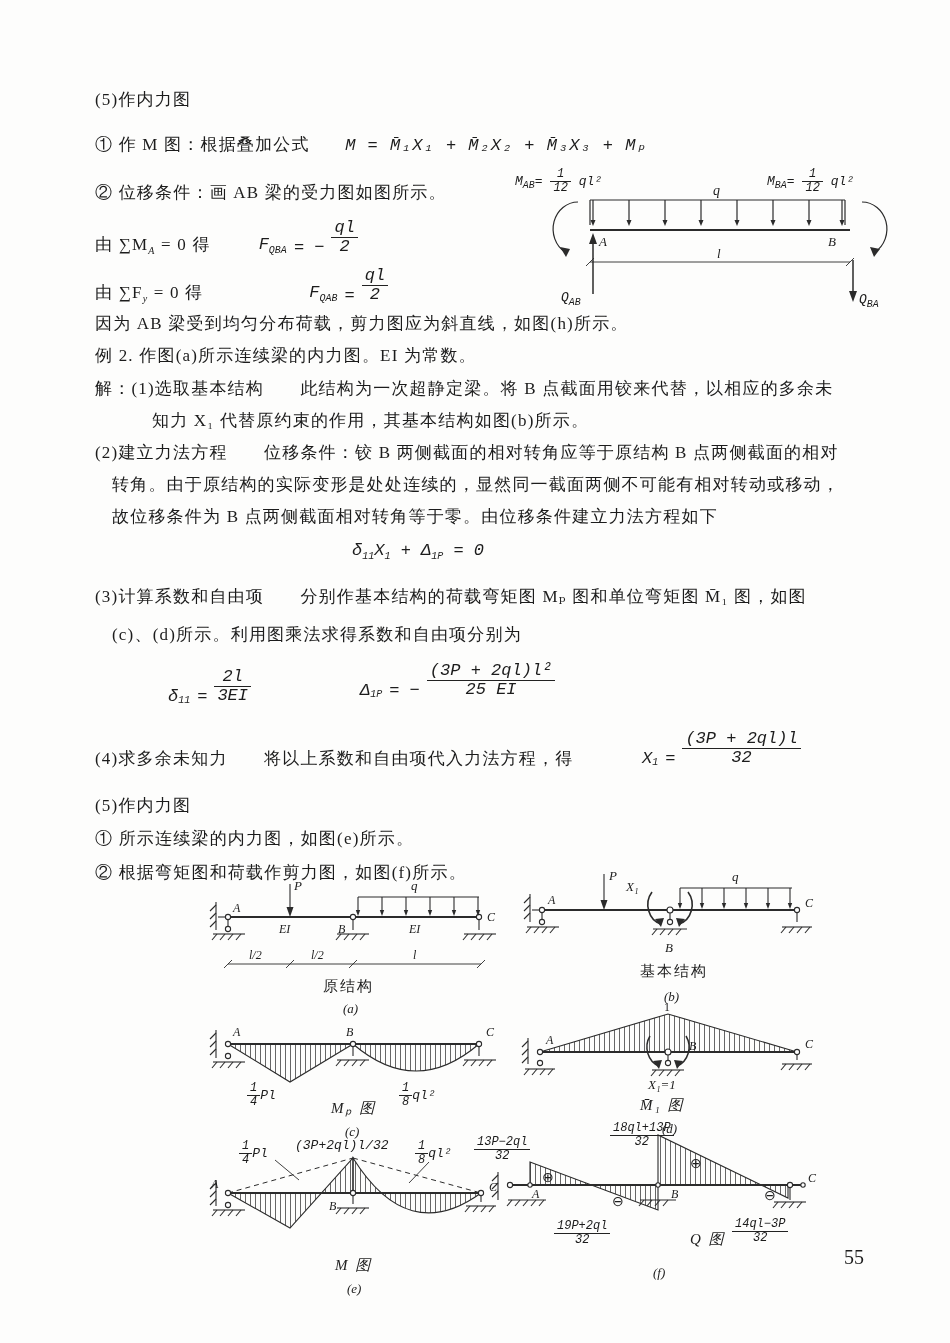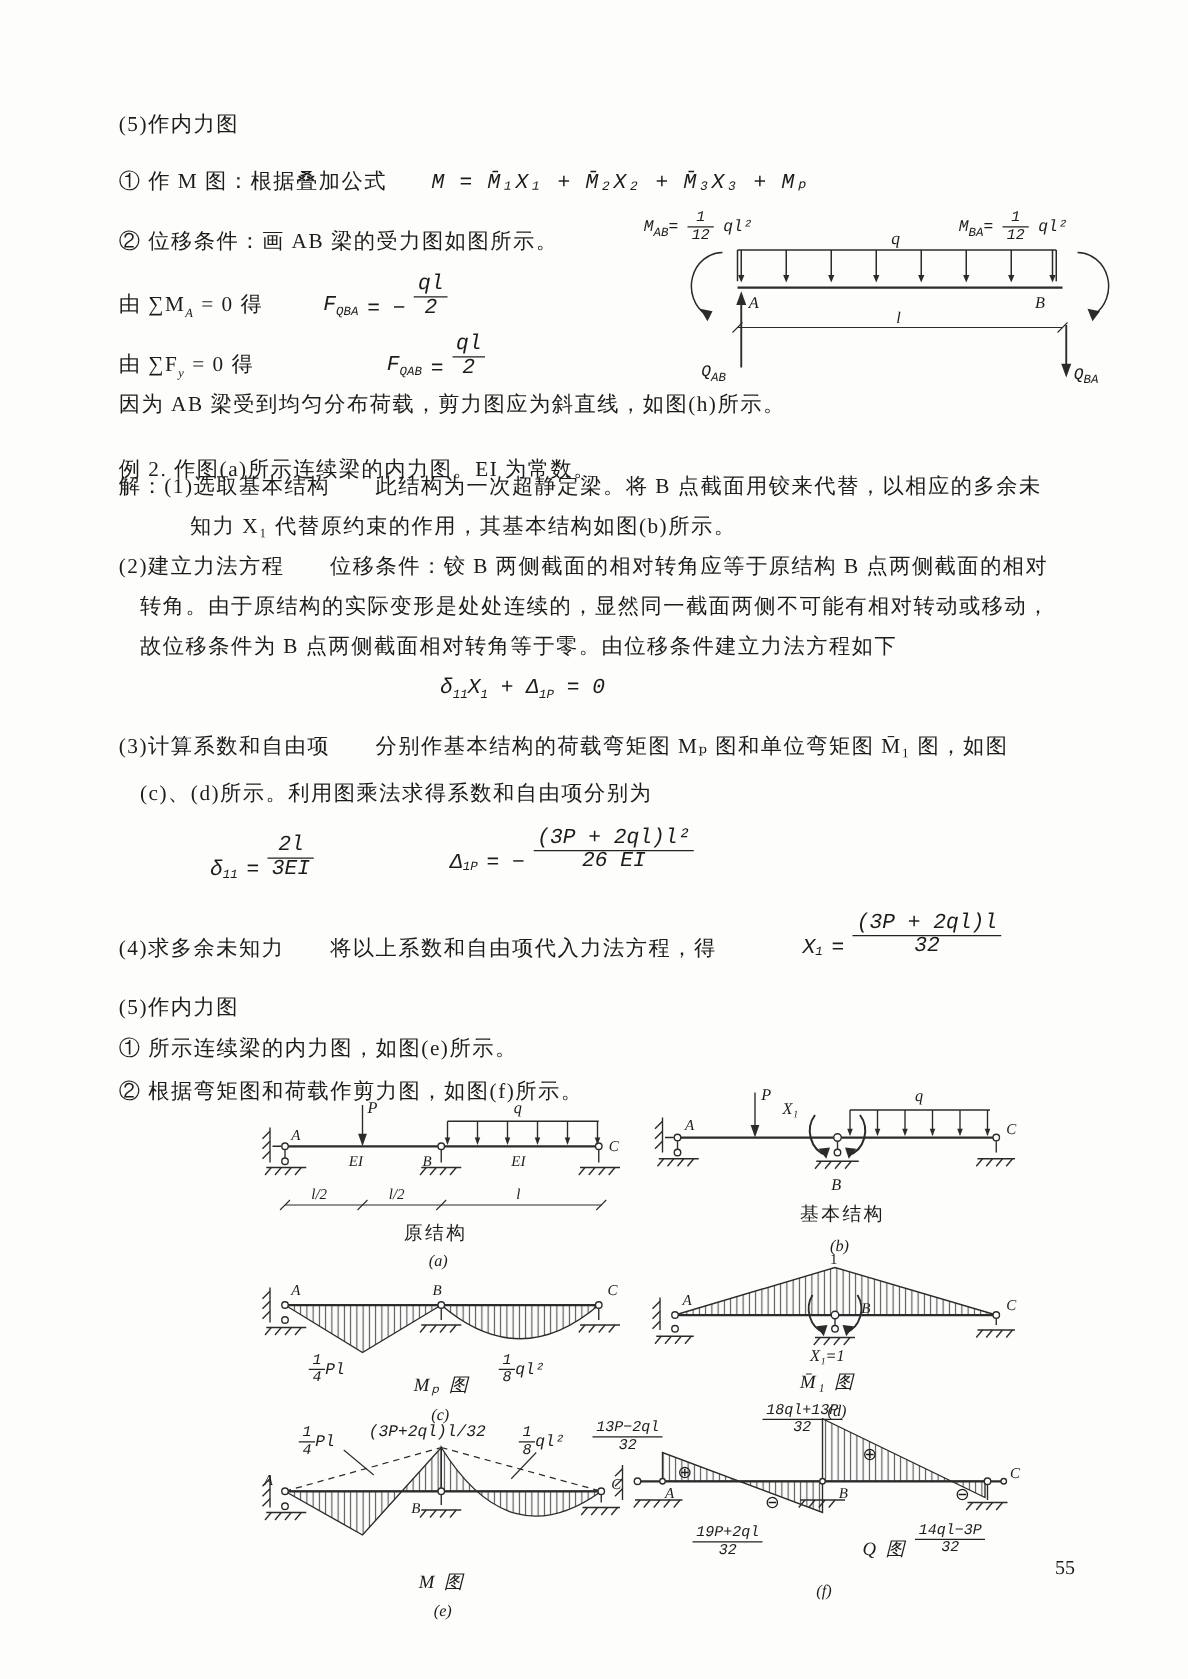--- a/index.html
+++ b/index.html
@@ -103,21 +103,21 @@
   <span class="lbl mi" style="left:252px;top:6px">
     <span>M</span><sub>BA</sub><span>=</span>
     <span class="frac fs12"><span class="fn">1</span><span class="fd">12</span></span>
     <span>ql²</span>
   </span>
   <span class="lbl mi" style="left:46px;top:128px"><span>Q</span><sub>AB</sub></span>
   <span class="lbl mi" style="left:344px;top:130px"><span>Q</span><sub>BA</sub></span>
 </div>
 
 <div class="abs cn" style="left:95px;top:312px">因为 AB 梁受到均匀分布荷载，剪力图应为斜直线，如图(h)所示。</div>
-<div class="abs cn" style="left:95px;top:364px">例 2. 作图(a)所示连续梁的内力图。EI 为常数。</div>
+<div class="abs cn" style="left:95px;top:344px">例 2. 作图(a)所示连续梁的内力图。EI 为常数。</div>
 <div class="abs cn" style="left:95px;top:377px">解：(1)选取基本结构　　此结构为一次超静定梁。将 B 点截面用铰来代替，以相应的多余未</div>
 <div class="abs cn" style="left:152px;top:409px">知力 X₁ 代替原约束的作用，其基本结构如图(b)所示。</div>
 <div class="abs cn" style="left:95px;top:441px">(2)建立力法方程　　位移条件：铰 B 两侧截面的相对转角应等于原结构 B 点两侧截面的相对</div>
 <div class="abs cn" style="left:112px;top:473px">转角。由于原结构的实际变形是处处连续的，显然同一截面两侧不可能有相对转动或移动，</div>
 <div class="abs cn" style="left:112px;top:505px">故位移条件为 B 点两侧截面相对转角等于零。由位移条件建立力法方程如下</div>
 
 <div class="abs mi" style="left:352px;top:541px;font-size:17px">
   <span>δ</span><sub>11</sub><span>X</span><sub>1</sub><span> + Δ</span><sub>1P</sub><span> = 0</span>
 </div>
 
@@ -132,21 +132,21 @@
       <span class="fn">2l</span>
       <span class="fd">3EI</span>
     </span>
 </div>
 <div class="abs eq mi" style="left:360px;top:662px">
   <span>Δ</span>
     <sub>1P</sub>
   <span style="margin:0 7px">= −</span>
   <span class="frac">
       <span class="fn">(3P + 2ql)l²</span>
-      <span class="fd">26 EI</span>
+      <span class="fd">25 EI</span>
     </span>
 </div>
 
 <div class="abs cn" style="left:95px;top:747px">(4)求多余未知力　　将以上系数和自由项代入力法方程，得</div>
 <div class="abs eq mi" style="left:642px;top:730px">
   <span>X</span>
     <sub>1</sub>
   <span style="margin:0 7px">=</span>
   <span class="frac">
       <span class="fn">(3P + 2ql)l</span>
@@ -521,13 +521,13 @@
     <span class="frac fs12"><span class="fn">18ql+13P</span><span class="fd">32</span></span>
   </span>
   <span class="lbl mi" style="left:86px;top:98px">
     <span class="frac fs12"><span class="fn">19P+2ql</span><span class="fd">32</span></span>
   </span>
   <span class="lbl mi" style="left:264px;top:96px">
     <span class="frac fs12"><span class="fn">14ql−3P</span><span class="fd">32</span></span>
   </span>
 </div>
 
-<div class="abs" style="left:844px;top:1246px;font-size:16px">55</div>
+<div class="abs" style="left:844px;top:1246px;font-size:20px">55</div>
 
 </body></html>

